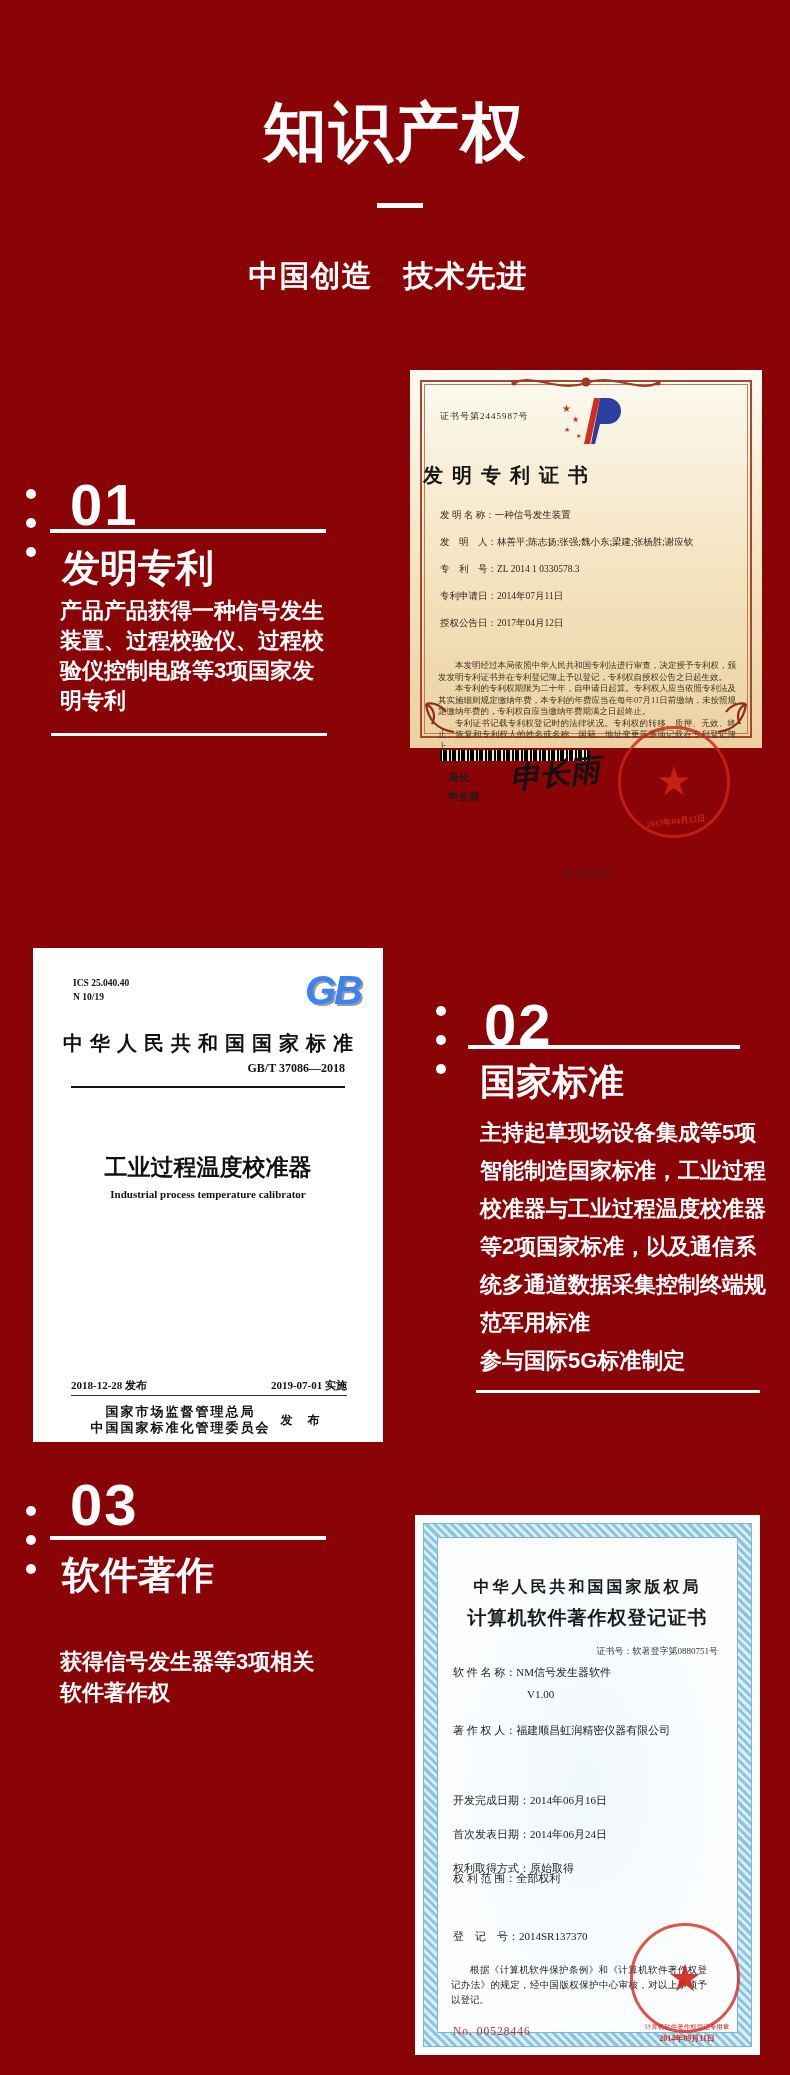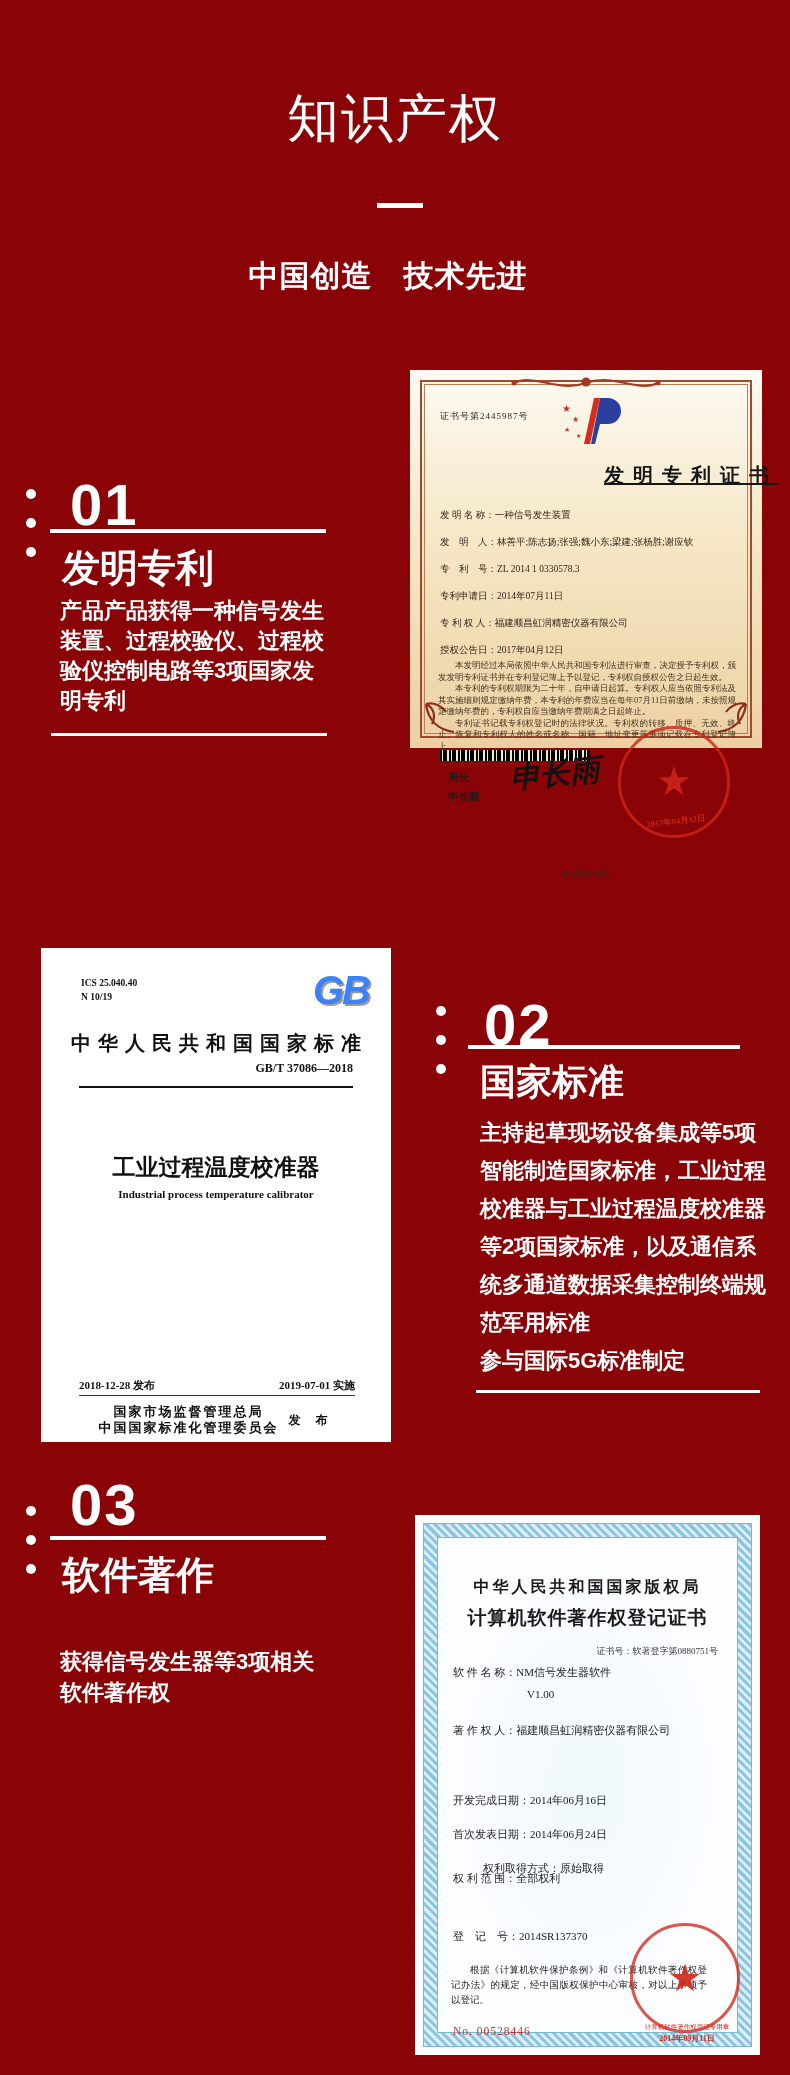--- a/index.html
+++ b/index.html
@@ -4,21 +4,21 @@
 <style>
   html,body{margin:0;padding:0;background:#5c0105;}
   #canvas{
     position:relative;width:790px;height:2075px;margin:0 auto;
     background:#8a0307;overflow:hidden;
     font-family:"Liberation Sans",sans-serif;color:#fff;
   }
   .abs{position:absolute;}
   
   .page-title{left:0;top:56px;width:790px;text-align:center;
-    font-size:52px;font-weight:400;letter-spacing:2px;line-height:1.05;}
+    font-size:64px;font-weight:700;letter-spacing:2px;line-height:1.05;}
   .title-dash{left:377px;top:203px;width:46px;height:5px;background:#fff;}
   .page-subtitle{left:0;top:256px;width:776px;text-align:center;
     font-size:30px;font-weight:700;letter-spacing:1px;white-space:pre;}
   
   .dots{display:flex;flex-direction:column;}
   .dot{width:10px;height:10px;border-radius:50%;background:#fff;}
   .dot+ .dot{margin-top:19px;}
   .sec-num{font-size:58px;font-weight:900;line-height:1;letter-spacing:2px;}
   .sec-rule{height:4px;background:#fff;}
   .sec-head{font-size:38px;font-weight:900;line-height:1;}
@@ -48,42 +48,42 @@
   
   .patent-card{left:410px;top:370px;width:352px;height:378px;
     background:linear-gradient(180deg,#fcfaf2 0%,#f6e7c6 45%,#ecd0a2 100%);
     font-family:"Liberation Serif",serif;color:#33231a;}
   .pc-frame{position:absolute;inset:10px;border:2px solid #a34a2e;}
   .pc-frame2{position:absolute;inset:14px;border:1px solid #bb7b54;}
   .pc-garland{position:absolute;left:96px;top:1px;}
   .pc-curl{position:absolute;}
   .pc-certno{position:absolute;left:30px;top:40px;font-size:9px;letter-spacing:1px;}
   .pc-logo{position:absolute;left:150px;top:26px;}
-  .pc-title{position:absolute;left:16px;top:92px;width:352px;text-align:right;
-    font-size:20px;font-weight:700;letter-spacing:9px;text-indent:9px;color:#161616;text-decoration:underline;}
+  .pc-title{position:absolute;left:4px;top:92px;width:352px;text-align:left;
+    font-size:20px;font-weight:700;letter-spacing:9px;text-indent:9px;color:#161616;}
   .pc-rows{position:absolute;left:30px;top:139px;width:300px;}
   .pc-row{height:27px;font-size:9.5px;line-height:12px;white-space:nowrap;}
   .pc-row .lab{white-space:pre;}
   .pc-body{position:absolute;left:28px;top:290px;width:298px;
     font-size:8.5px;line-height:11.5px;text-align:justify;color:#41301f;}
   .pc-body p{margin:0;text-indent:2em;}
   .pc-barcode{position:absolute;left:30px;top:380px;width:150px;height:11px;
     background:repeating-linear-gradient(90deg,#000 0 2px,#f6e7c6 2px 3px,#000 3px 7px,#f6e7c6 7px 9px);}
   .pc-signer{position:absolute;left:38px;top:398px;font-size:10.5px;font-weight:700;line-height:19px;color:#1c1c1c;}
   .pc-signature{position:absolute;left:100px;top:384px;font-size:30px;font-weight:700;
     font-style:italic;transform:rotate(-6deg);color:#111;}
   .pc-seal{position:absolute;left:208px;top:356px;width:106px;height:106px;border-radius:50%;
     border:3px solid rgba(205,36,24,.88);opacity:.92;
     display:flex;align-items:center;justify-content:center;}
   .pc-seal .star{font-size:40px;color:#cd2418;line-height:1;}
   .pc-sealdate{position:absolute;left:206px;top:446px;width:120px;text-align:center;
     font-size:8.5px;color:#cd2418;transform:rotate(-7deg);font-weight:700;}
   .pc-page{position:absolute;left:0;top:456px;width:352px;text-align:center;font-size:8.5px;margin-top:43px;}
   
-  .gb-card{left:41px;top:948px;width:350px;height:494px;background:#fff;
+  .gb-card{left:33px;top:948px;width:350px;height:494px;background:#fff;
     font-family:"Liberation Serif",serif;color:#111;}
   .gb-ics{position:absolute;left:40px;top:28px;font-size:9.5px;font-weight:700;line-height:14px;}
   .gb-logo{position:absolute;right:22px;top:20px;font-size:40px;font-weight:900;font-style:italic;
     font-family:"Liberation Sans",sans-serif;letter-spacing:-2px;color:#3b82f6;text-shadow:2px 2px 0 #9a9a9a;}
   .gb-header{position:absolute;left:0;top:82px;width:350px;text-align:center;
     font-size:20px;font-weight:700;letter-spacing:7px;text-indent:7px;}
   .gb-stdno{position:absolute;right:38px;top:113px;font-size:12px;font-weight:700;}
   .gb-rule{position:absolute;left:38px;right:38px;top:138px;height:2px;background:#111;}
   .gb-title{position:absolute;left:0;top:204px;width:350px;text-align:center;
     font-size:23px;font-weight:900;font-family:"Liberation Sans",sans-serif;}
@@ -104,21 +104,21 @@
   .sw-inner{position:absolute;inset:22px;border:1px solid #79b7d3;
     background:radial-gradient(ellipse at center,#f0f8fc 0%,#fdfeff 75%);}
   .sw-authority{position:absolute;left:0;top:62px;width:345px;text-align:center;
     font-size:16px;font-weight:900;letter-spacing:3px;}
   .sw-title{position:absolute;left:0;top:90px;width:345px;text-align:center;
     font-size:19px;font-weight:900;letter-spacing:1px;}
   .sw-certno{position:absolute;right:42px;top:130px;font-size:9px;color:#333;}
   .sw-row{position:absolute;left:38px;font-size:11px;line-height:14px;white-space:nowrap;}
   .sw-row .lab{white-space:pre;}
   .sw-r1{top:150px;} .sw-r2{top:172px;left:112px;} .sw-r3{top:208px;}
-  .sw-r4{top:278px;} .sw-r5{top:312px;} .sw-r6{top:346px;margin-left:30px;} .sw-r7{top:356px;} .sw-r8{top:414px;}
+  .sw-r4{top:278px;} .sw-r5{top:312px;} .sw-r6{top:346px;} .sw-r7{top:356px;} .sw-r8{top:414px;}
   .sw-statement{position:absolute;left:36px;top:448px;width:256px;
     font-size:9.5px;line-height:15px;text-align:justify;text-indent:2em;}
   .sw-serial{position:absolute;left:38px;top:510px;font-size:11.5px;color:#c23126;letter-spacing:1px;}
   .sw-seal{position:absolute;right:20px;top:408px;width:104px;height:104px;border-radius:50%;
     border:3px solid rgba(210,40,28,.85);opacity:.92;display:flex;align-items:center;justify-content:center;}
   .sw-seal .star{font-size:38px;color:#d2281c;line-height:1;}
   .sw-sealline{position:absolute;right:12px;top:508px;width:122px;text-align:center;
     font-size:6.5px;color:#d2281c;}
   .sw-sealdate{position:absolute;right:12px;top:518px;width:122px;text-align:center;
     font-size:8px;color:#d2281c;font-weight:700;}
@@ -166,21 +166,20 @@
       <text x="16" y="42" font-size="6" fill="#d42d1e">★</text>
       <polygon points="34,2 40,2 30,48 24,48" fill="#d42d1e"></polygon>
       <path d="M40 2 h8 a13 13 0 0 1 0 26 h-8 l-5 20 h-4 z" fill="#2b3f9e"></path>
     </svg>
     <div class="pc-title">发明专利证书</div>
     <div class="pc-rows">
       <div class="pc-row"><span class="lab">发 明 名 称：</span><span>一种信号发生装置</span></div>
       <div class="pc-row"><span class="lab">发　明　人：</span><span>林善平;陈志扬;张强;魏小东;梁建;张杨胜;谢应钦</span></div>
       <div class="pc-row"><span class="lab">专　利　号：</span><span>ZL 2014 1 0330578.3</span></div>
       <div class="pc-row"><span class="lab">专利申请日：</span><span>2014年07月11日</span></div>
-      <div class="pc-row"><span class="lab">专 利 权 人：</span><span>福建顺昌虹润精密仪器有限公司</span></div>
       <div class="pc-row"><span class="lab">授权公告日：</span><span>2017年04月12日</span></div>
     </div>
     <div class="pc-body">
       <p>本发明经过本局依照中华人民共和国专利法进行审查，决定授予专利权，颁发发明专利证书并在专利登记簿上予以登记，专利权自授权公告之日起生效。</p>
       <p>本专利的专利权期限为二十年，自申请日起算。专利权人应当依照专利法及其实施细则规定缴纳年费，本专利的年费应当在每年07月11日前缴纳，未按照规定缴纳年费的，专利权自应当缴纳年费期满之日起终止。</p>
       <p>专利证书记载专利权登记时的法律状况。专利权的转移、质押、无效、终止、恢复和专利权人的姓名或名称、国籍、地址变更等事项记载在专利登记簿上。</p>
     </div>
     <div class="pc-barcode"></div>
     <div class="pc-signer">
       <div>局长</div>

